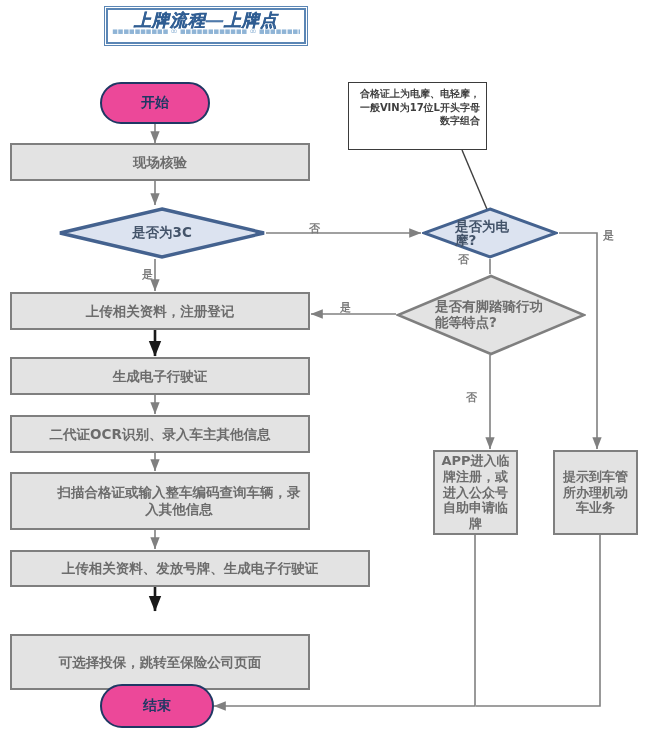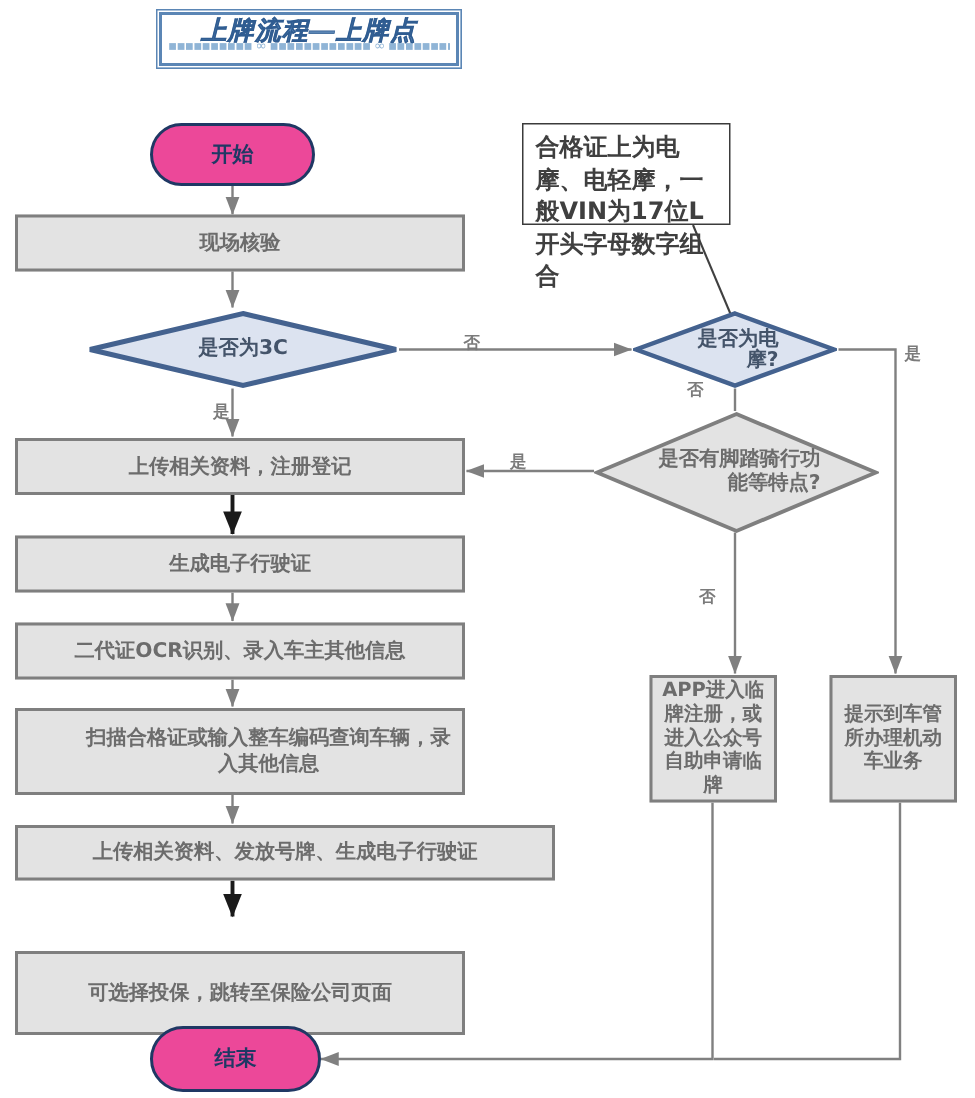--- a/index.html
+++ b/index.html
@@ -90,41 +90,41 @@
     border: 2.5px solid #1f3864;
     border-radius: 26px;
     color: #1f3864;
     font-size: 14px;
     font-weight: bold;
   }
   .callout {
     background: #ffffff;
     border: 1px solid #3b3b3b;
     color: #3f3f3f;
-    font-size: 16px;
+    font-size: 10px;
     font-weight: bold;
     line-height: 1.35;
-    text-align: left;
+    text-align: right;
     justify-content: flex-start;
     padding: 4px 6px 4px 8px;
     display: block;
   }
   
   .diamond-wrap {
     position: absolute;
   }
   .diamond-wrap svg { position: absolute; left: 0; top: 0; }
   .diamond-label {
     position: absolute;
     left: 0; top: 0;
     width: 100%; height: 100%;
     display: flex;
     align-items: center;
     justify-content: center;
-    text-align: right;
+    text-align: left;
     font-size: 13.5px;
     font-weight: bold;
     line-height: 1.15;
     pointer-events: none;
   }
   .diamond-blue .diamond-label { color: #44546a; }
   .diamond-gray .diamond-label { color: #6c6c6c; }
   
   .edge-label {
     position: absolute;

